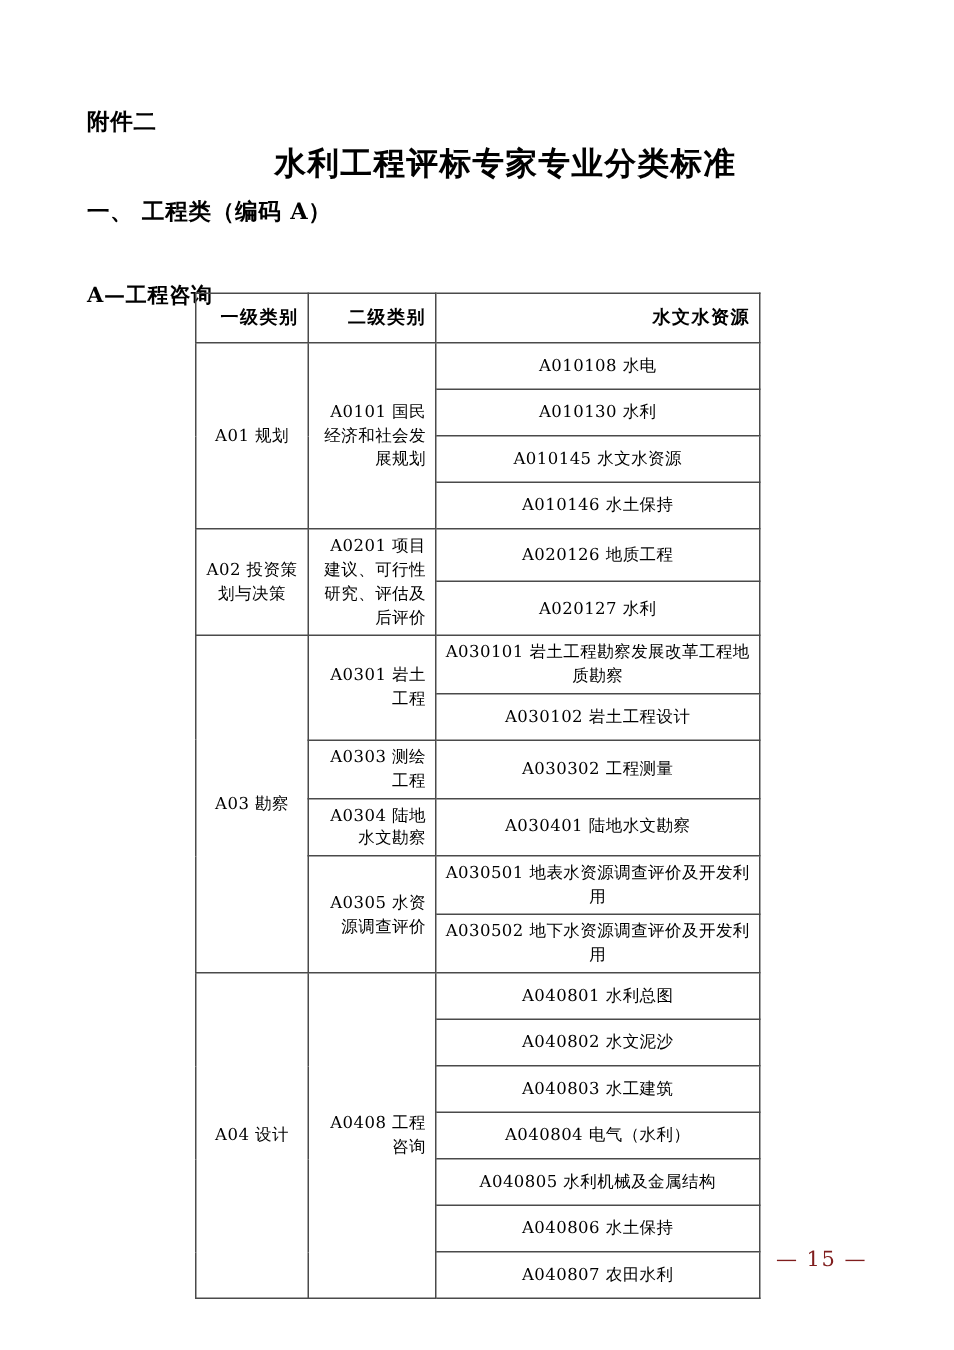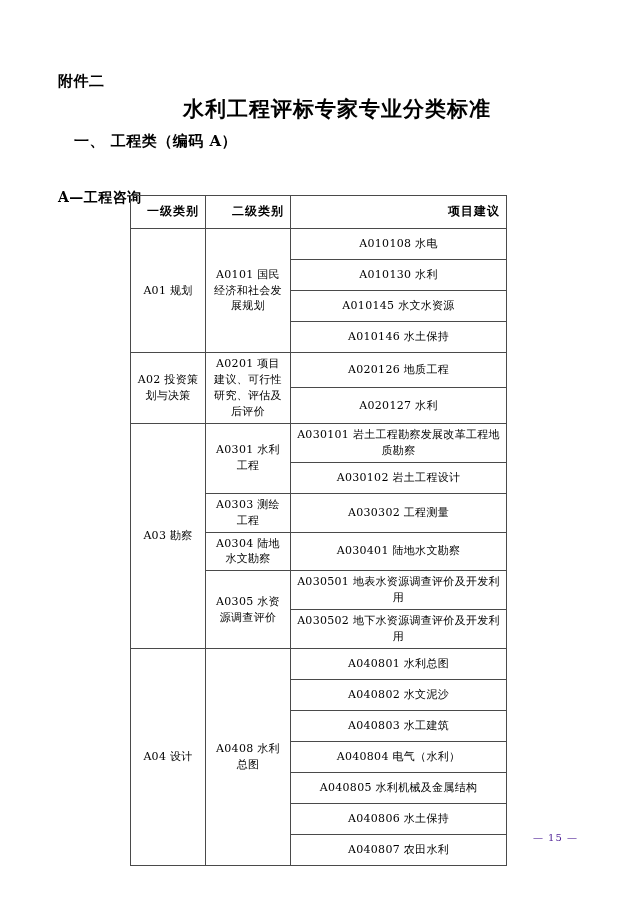--- a/index.html
+++ b/index.html
@@ -41,21 +41,21 @@
     width: 636px;
     text-align: center;
     font-size: 21px;
     font-weight: bold;
     letter-spacing: 1px;
     line-height: 1.2;
     padding-left: 19px;
   }
   .section-heading {
     position: absolute;
-    left: 74px;
+    left: 58px;
     top: 132px;
     font-size: 15px;
     font-weight: bold;
     letter-spacing: 0.5px;
     line-height: 1.2;
   }
   .subsection-heading {
     position: absolute;
     left: 58px;
     top: 165px;
@@ -94,37 +94,37 @@
   .col-l1 { width: 75px; }
   .col-l2 { width: 85px; }
   .col-l3 { width: 216px; }
 
   td.lvl1 {
     text-align: center;
     font-size: 11px;
     margin-left: 42px;
   }
   td.lvl2 {
-    text-align: center;
+    text-align: right;
     font-size: 11px;
   }
   td.lvl3 {
     text-align: center;
     font-size: 11px;
     height: 24px;
   }
 
   
   .page-number {
     position: absolute;
     right: 58px;
     top: 832px;
-    font-size: 10px;
+    font-size: 14px;
     letter-spacing: 1px;
-    color: #4c1d95;
+    color: #7f1d1d;
   }
 </style>
 </head>
 <body>
 
 <div class="page">
 
   <div class="attach-label">附件二</div>
 
   <div class="doc-title">水利工程评标专家专业分类标准</div>
@@ -136,21 +136,21 @@
   <table class="class-table">
     <colgroup>
       <col class="col-l1">
       <col class="col-l2">
       <col class="col-l3">
     </colgroup>
     <thead>
       <tr>
         <th>一级类别</th>
         <th>二级类别</th>
-        <th>项目建议</th>
+        <th>水文水资源</th>
       </tr>
     </thead>
     <tbody id="table-body">
         <tr>
           <td class="lvl1" rowspan="4">A01 规划</td>
           <td class="lvl2" rowspan="4">A0101 国民经济和社会发展规划</td>
           <td class="lvl3">A010108 水电</td>
         </tr>
         <tr>
           <td class="lvl3">A010130 水利</td>
@@ -164,21 +164,21 @@
         <tr>
           <td class="lvl1" rowspan="2">A02 投资策划与决策</td>
           <td class="lvl2" rowspan="2">A0201 项目建议、可行性研究、评估及后评价</td>
           <td class="lvl3">A020126 地质工程</td>
         </tr>
         <tr>
           <td class="lvl3">A020127 水利</td>
         </tr>
         <tr>
           <td class="lvl1" rowspan="6">A03 勘察</td>
-          <td class="lvl2" rowspan="2">A0301 水利工程</td>
+          <td class="lvl2" rowspan="2">A0301 岩土工程</td>
           <td class="lvl3">A030101 岩土工程勘察发展改革工程地质勘察</td>
         </tr>
         <tr>
           <td class="lvl3">A030102 岩土工程设计</td>
         </tr>
         <tr>
           <td class="lvl2 " rowspan="1">A0303 测绘工程</td>
           <td class="lvl3">A030302 工程测量</td>
         </tr>
         <tr>
@@ -187,21 +187,21 @@
         </tr>
         <tr>
           <td class="lvl2" rowspan="2">A0305 水资源调查评价</td>
           <td class="lvl3">A030501 地表水资源调查评价及开发利用</td>
         </tr>
         <tr>
           <td class="lvl3">A030502 地下水资源调查评价及开发利用</td>
         </tr>
         <tr>
           <td class="lvl1" rowspan="7">A04 设计</td>
-          <td class="lvl2" rowspan="7">A0408 水利总图</td>
+          <td class="lvl2" rowspan="7">A0408 工程咨询</td>
           <td class="lvl3">A040801 水利总图</td>
         </tr>
         <tr>
           <td class="lvl3">A040802 水文泥沙</td>
         </tr>
         <tr>
           <td class="lvl3">A040803 水工建筑</td>
         </tr>
         <tr>
           <td class="lvl3">A040804 电气（水利）</td>

